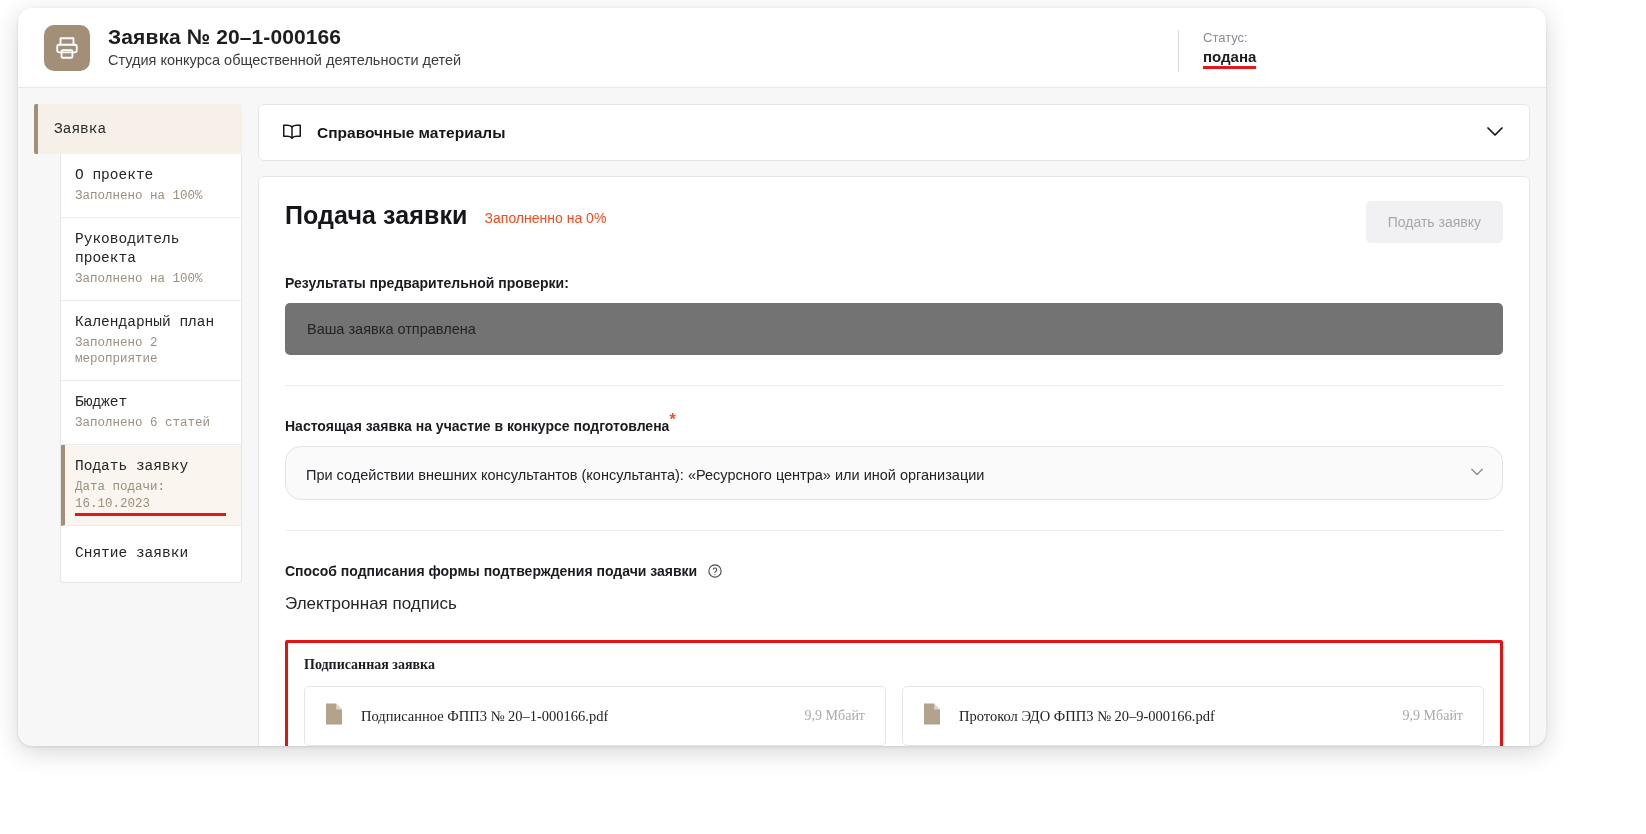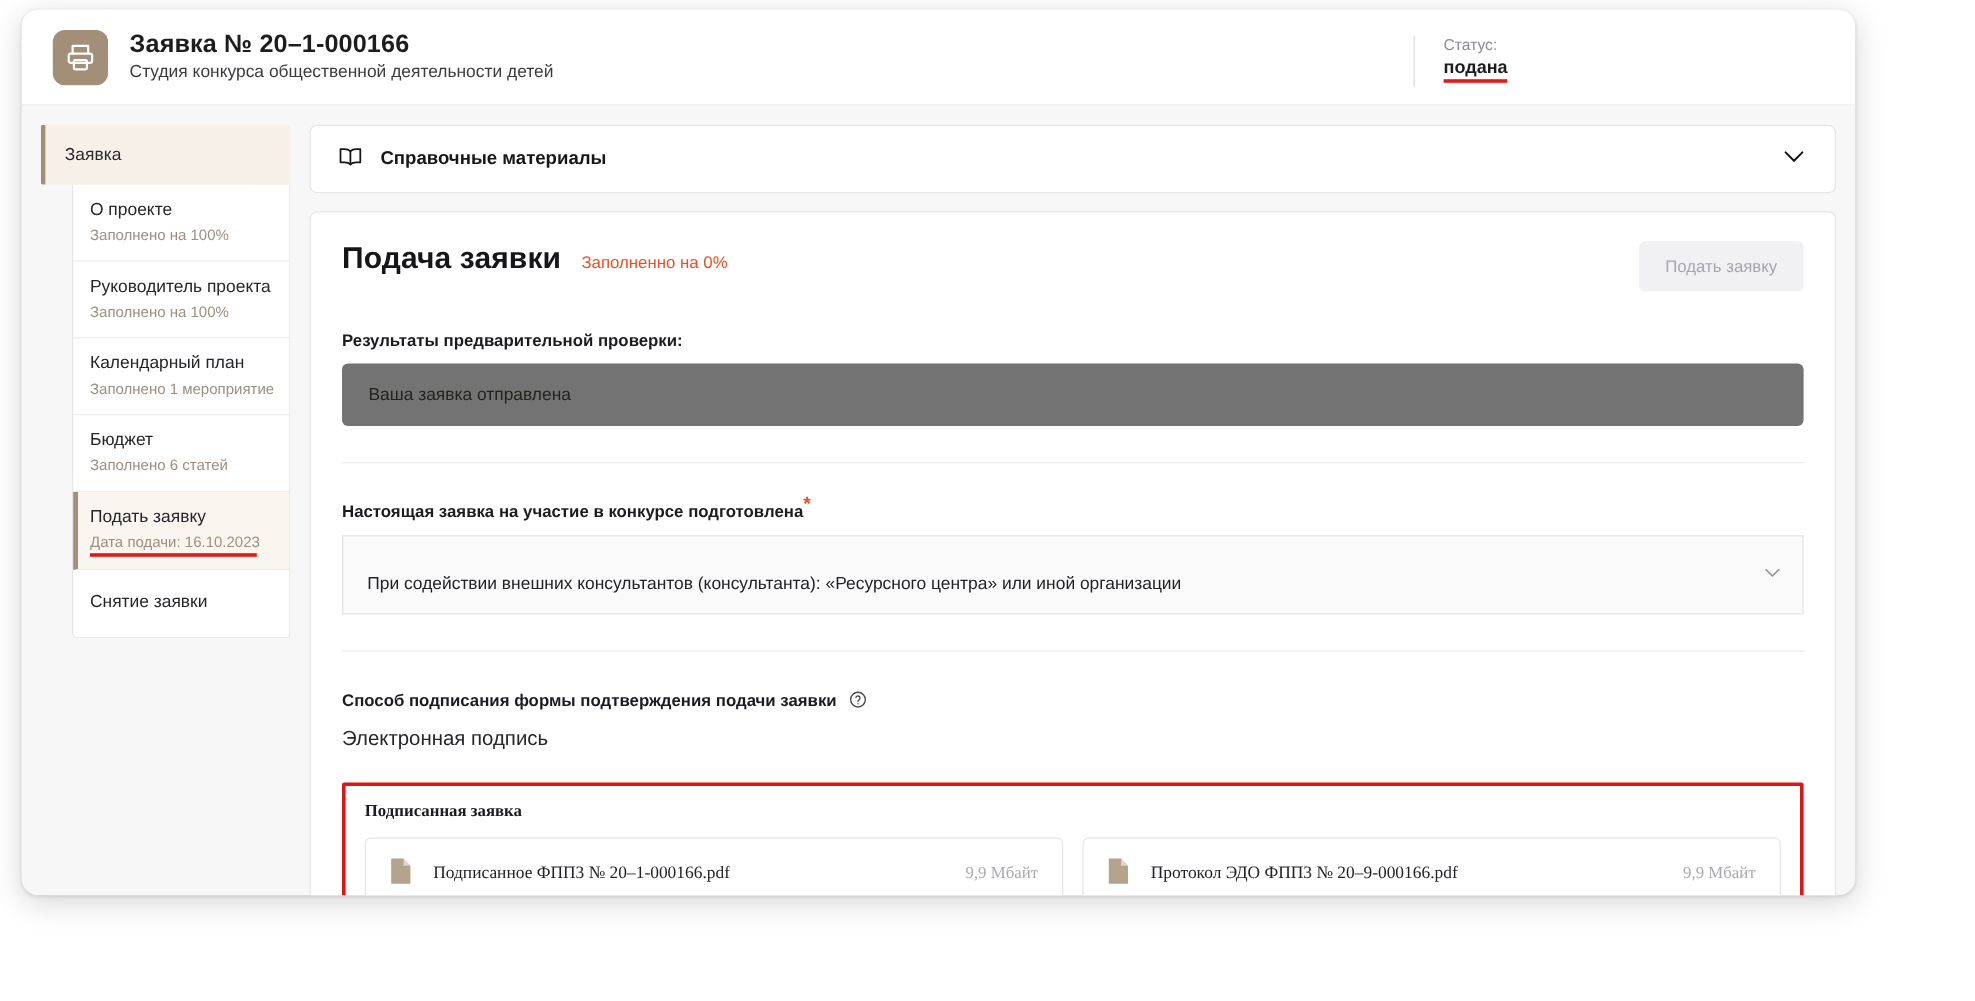--- a/index.html
+++ b/index.html
@@ -70,21 +70,21 @@
   
   .app-body {
     position: relative;
     display: flex;
     padding: 16px 16px 0 16px;
     gap: 16px;
     height: 658px;
   }
 
   
-  .sidebar { width: 208px; flex: 0 0 208px; }
+  .sidebar { width: 208px; flex: 0 0 208px; font-family: Liberation Mono, monospace; }
   .side-group-head {
     position: relative;
     background: #f6f0e8;
     border-left: 4px solid #a38e77;
     padding: 17px 14px 17px 16px;
     font-size: 14.5px; color: #2a2a2e;
     border-radius: 2px;
   }
   .side-list {
     margin-left: 26px;
@@ -169,22 +169,22 @@
     padding: 18px 22px;
     font-size: 14.5px;
     color: #23231f;
   }
 
   .divider { height: 1px; background: #ececf0; margin-top: 30px; }
 
   .select-box {
     background: #fafafa;
     border: 1px solid #e4e4e8;
-    border-radius: 0;
-    padding: 32px 44px 16px 20px;
+    border-radius: 16px;
+    padding: 20px 44px 16px 20px;
     font-size: 14.5px;
     color: #222228;
     position: relative;
     cursor: pointer;
   }
   .select-chevron { position: absolute; right: 16px; top: 50%; transform: translateY(-50%); }
 
   .help-icon { display: inline-block; vertical-align: -3px; margin-left: 6px; }
 
   .plain-value { font-size: 17px; color: #26262b; margin-top: 2px; }
@@ -250,21 +250,21 @@
             <div class="side-item-sub">Заполнено на 100%</div>
           </div>
 
           <div class="side-item">
             <div class="side-item-title">Руководитель проекта</div>
             <div class="side-item-sub">Заполнено на 100%</div>
           </div>
 
           <div class="side-item">
             <div class="side-item-title">Календарный план</div>
-            <div class="side-item-sub">Заполнено 1 мероприятие</div>
+            <div class="side-item-sub">Заполнено 2 мероприятие</div>
           </div>
 
           <div class="side-item">
             <div class="side-item-title">Бюджет</div>
             <div class="side-item-sub">Заполнено 6 статей</div>
           </div>
 
           <div class="side-item active">
             <div class="side-item-title">Подать заявку</div>
             <div class="side-item-sub">Дата подачи: 16.10.2023</div>

